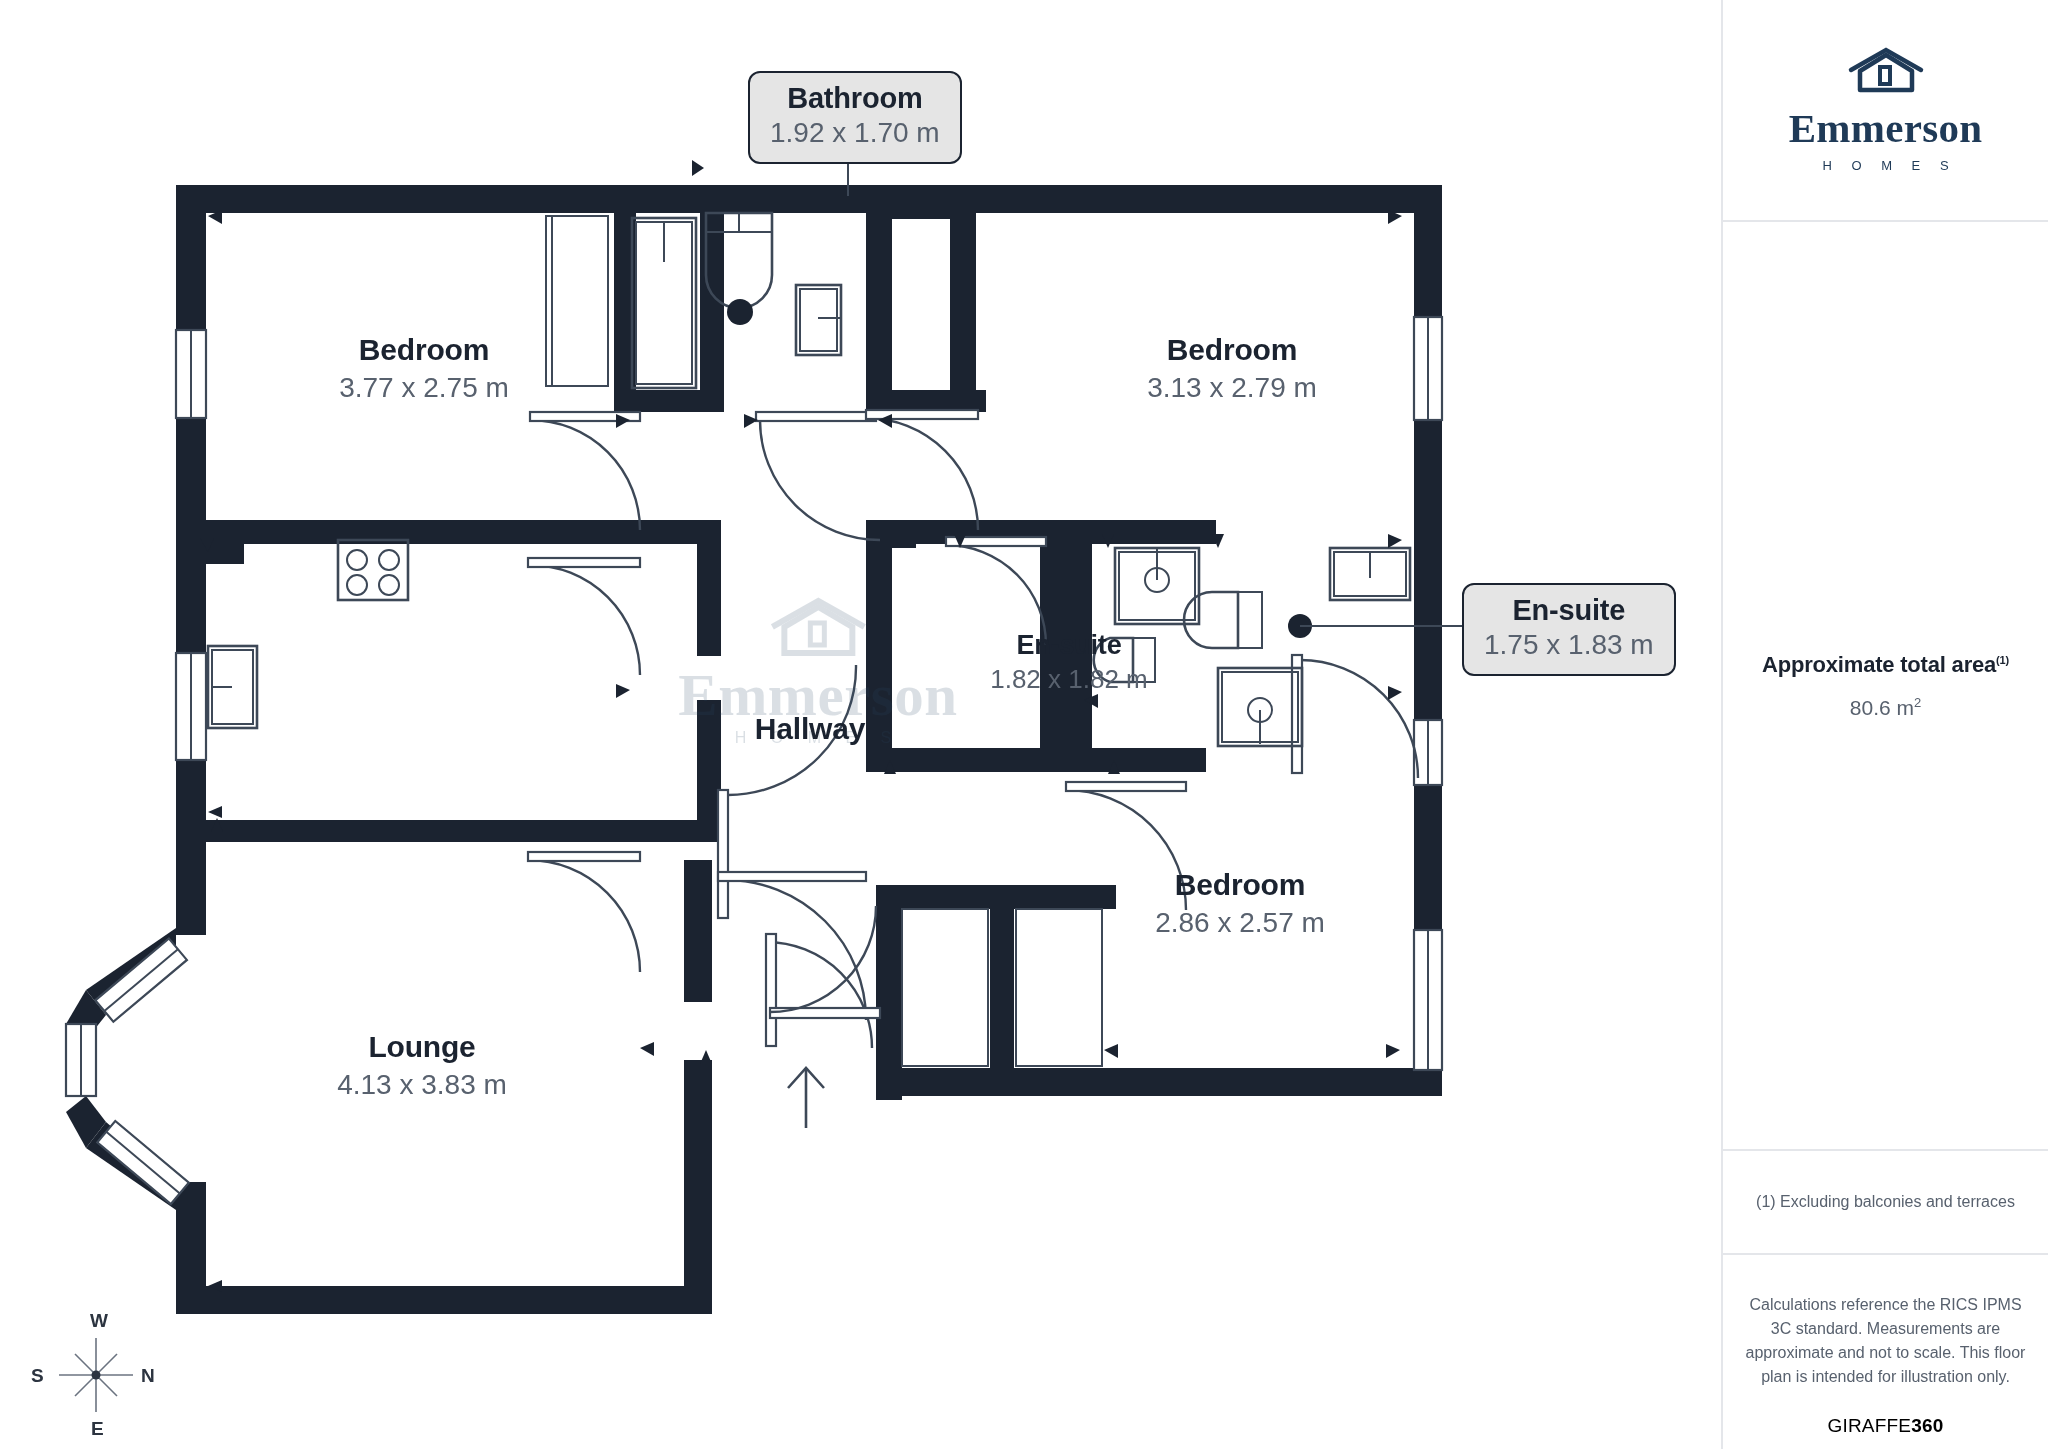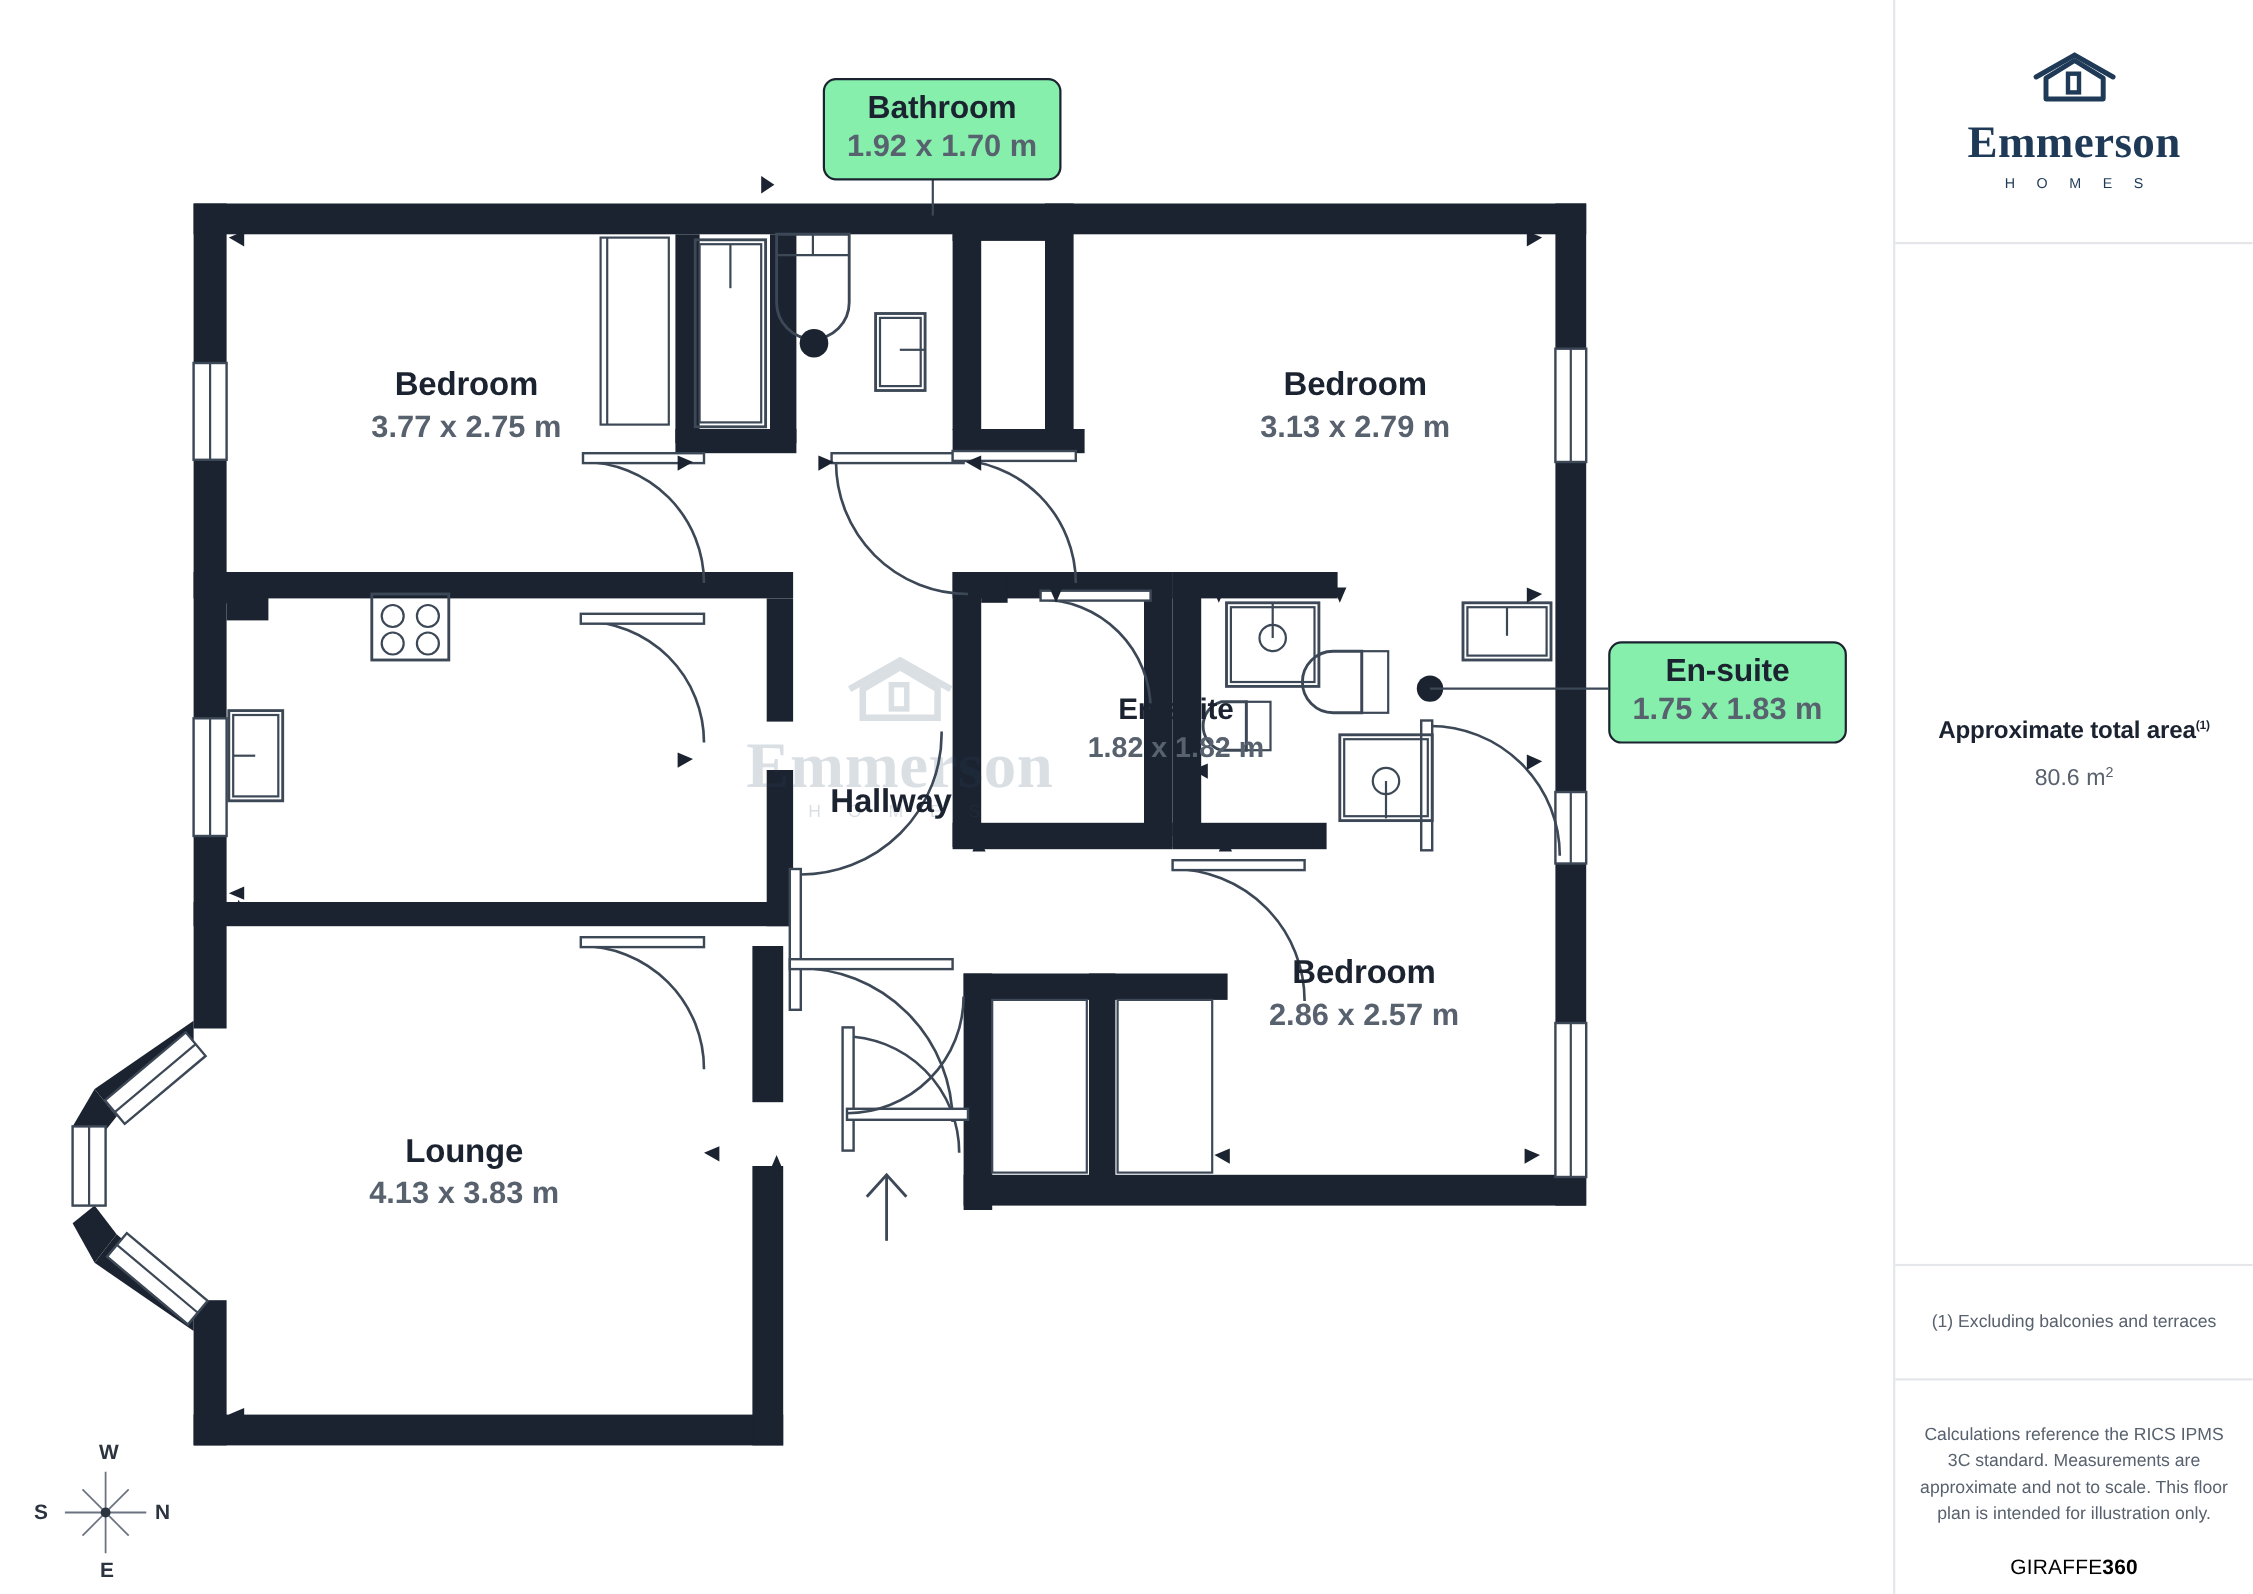--- a/index.html
+++ b/index.html
@@ -37,35 +37,35 @@
   }
   .room-name {
     font-size: 30px;
     font-weight: 700;
     color: #1b2330;
     letter-spacing: -0.2px;
     line-height: 1.12;
   }
   .room-dims {
     font-size: 28px;
-    font-weight: 700;
+    font-weight: 400;
     color: #58616e;
     line-height: 1.2;
     margin-top: 4px;
     text-align: center;
   }
   .room-label.small .room-name { font-size: 27px; }
   .room-label.small .room-dims { font-size: 26px; }
 
   
   .callout {
     position: absolute;
     border: 2px solid #1b2330;
     border-radius: 12px;
-    background: #86efac;
+    background: #e5e5e5;
     padding: 9px 20px 12px 20px;
     text-align: center;
     white-space: nowrap;
   }
   .callout .room-name { font-size: 29px; }
   .callout .room-dims { font-size: 28px; margin-top: 2px; }
 
   
   #watermark {
     position: absolute;

